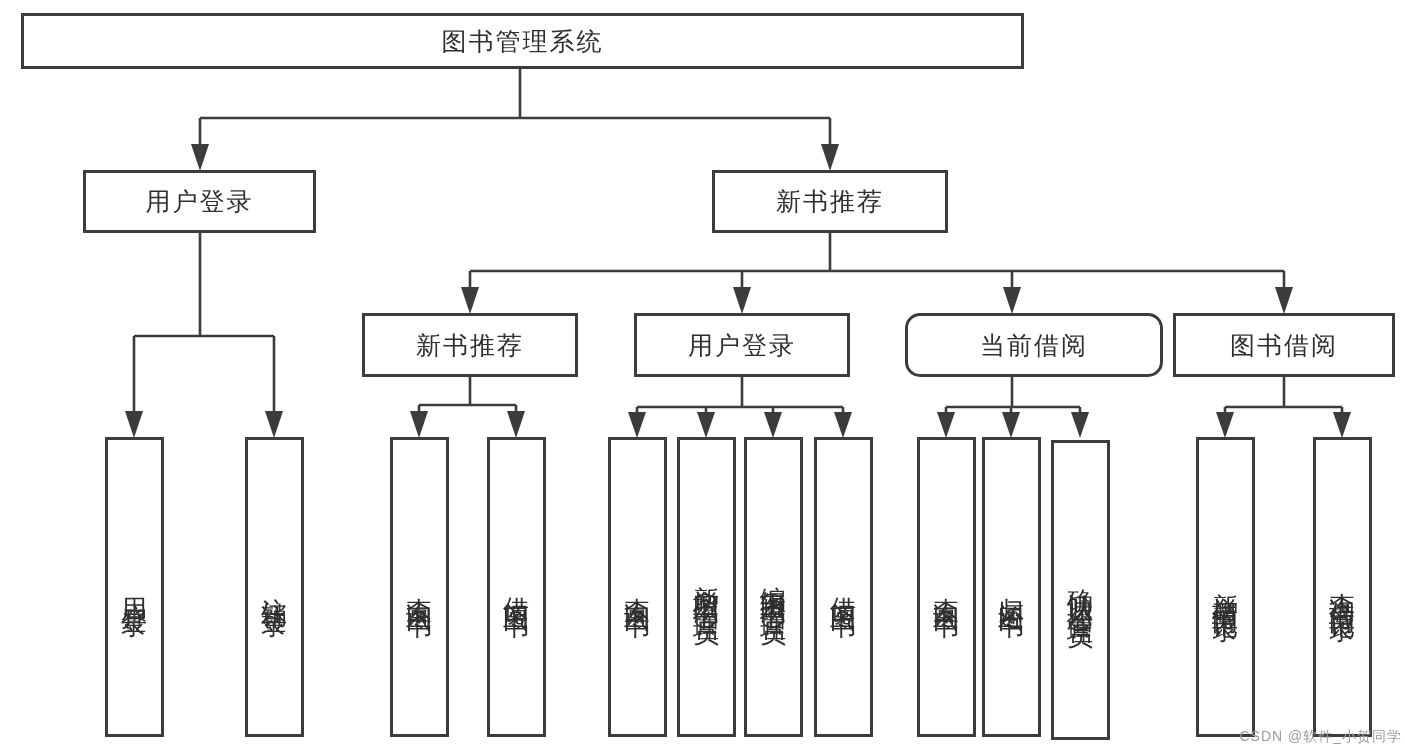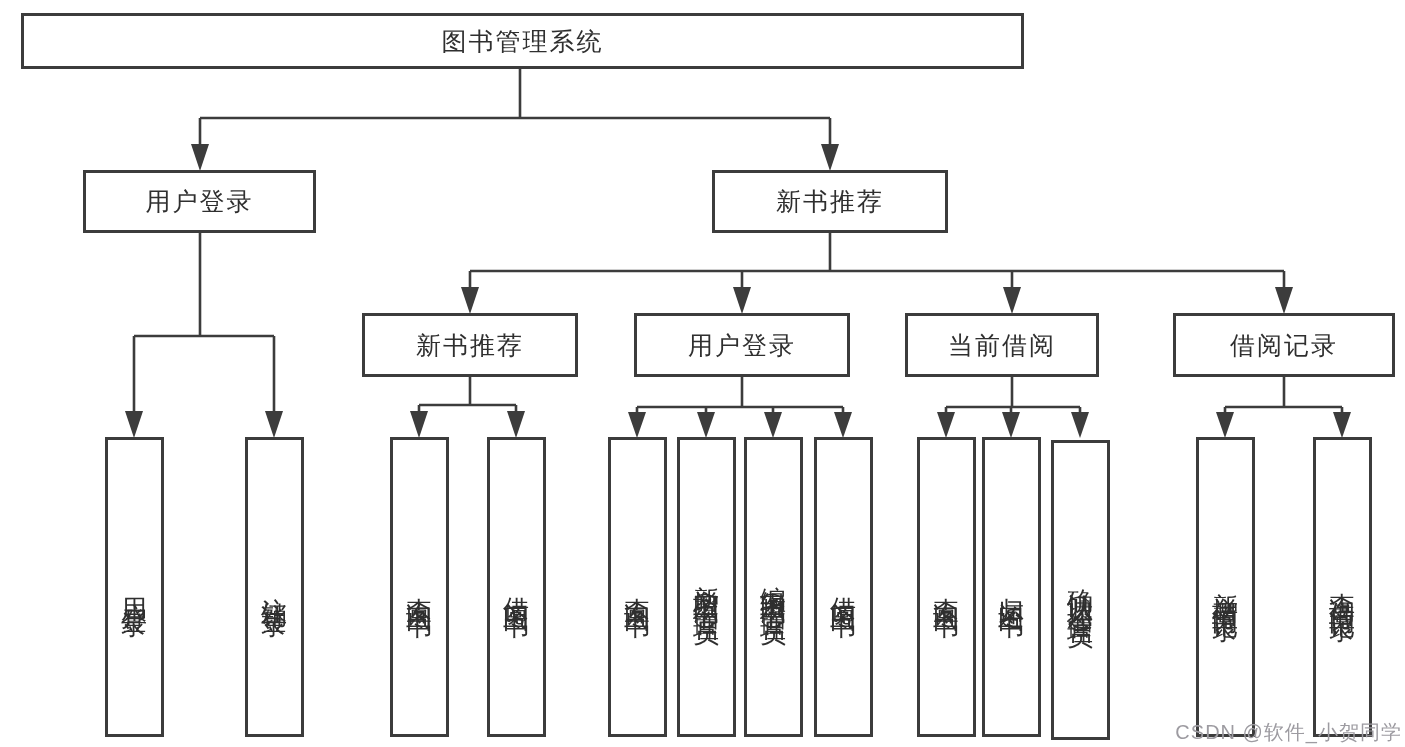--- a/index.html
+++ b/index.html
@@ -38,21 +38,21 @@
     text-orientation: mixed;
     font-size: 26px;
     letter-spacing: 5px;
     line-height: 1;
     white-space: nowrap;
   }
   .watermark {
     position: absolute;
     right: 3px;
     bottom: 1px;
-    font-size: 20px;
+    font-size: 14px;
     letter-spacing: 1px;
     color: #9d9ba1;
     z-index: 4;
     white-space: nowrap;
   }
 </style>
 </head>
 <body>
 
 <div class="stage">
@@ -117,25 +117,25 @@
   <div class="box" style="left:712px; top:170px; width:236px; height:63px;">
     <span class="h-label">新书推荐</span>
   </div>
 
   <div class="box" style="left:362px; top:313px; width:216px; height:64px;">
     <span class="h-label">新书推荐</span>
   </div>
   <div class="box" style="left:634px; top:313px; width:216px; height:64px;">
     <span class="h-label">用户登录</span>
   </div>
-  <div class="box" style="left:905px; top:313px; width:194px; height:64px;">
+  <div class="box" style="left:905px; top:313px; width:258px; height:64px;border-radius:15px;">
     <span class="h-label">当前借阅</span>
   </div>
   <div class="box" style="left:1173px; top:313px; width:222px; height:64px;">
-    <span class="h-label">借阅记录</span>
+    <span class="h-label">图书借阅</span>
   </div>
 
   <div class="box" style="left:105px; top:437px; width:59px; height:300px;">
     <span class="v-label">用户登录</span>
   </div>
   <div class="box" style="left:245px; top:437px; width:59px; height:300px;">
     <span class="v-label">注销登录</span>
   </div>
 
   <div class="box" style="left:390px; top:437px; width:59px; height:300px;">

